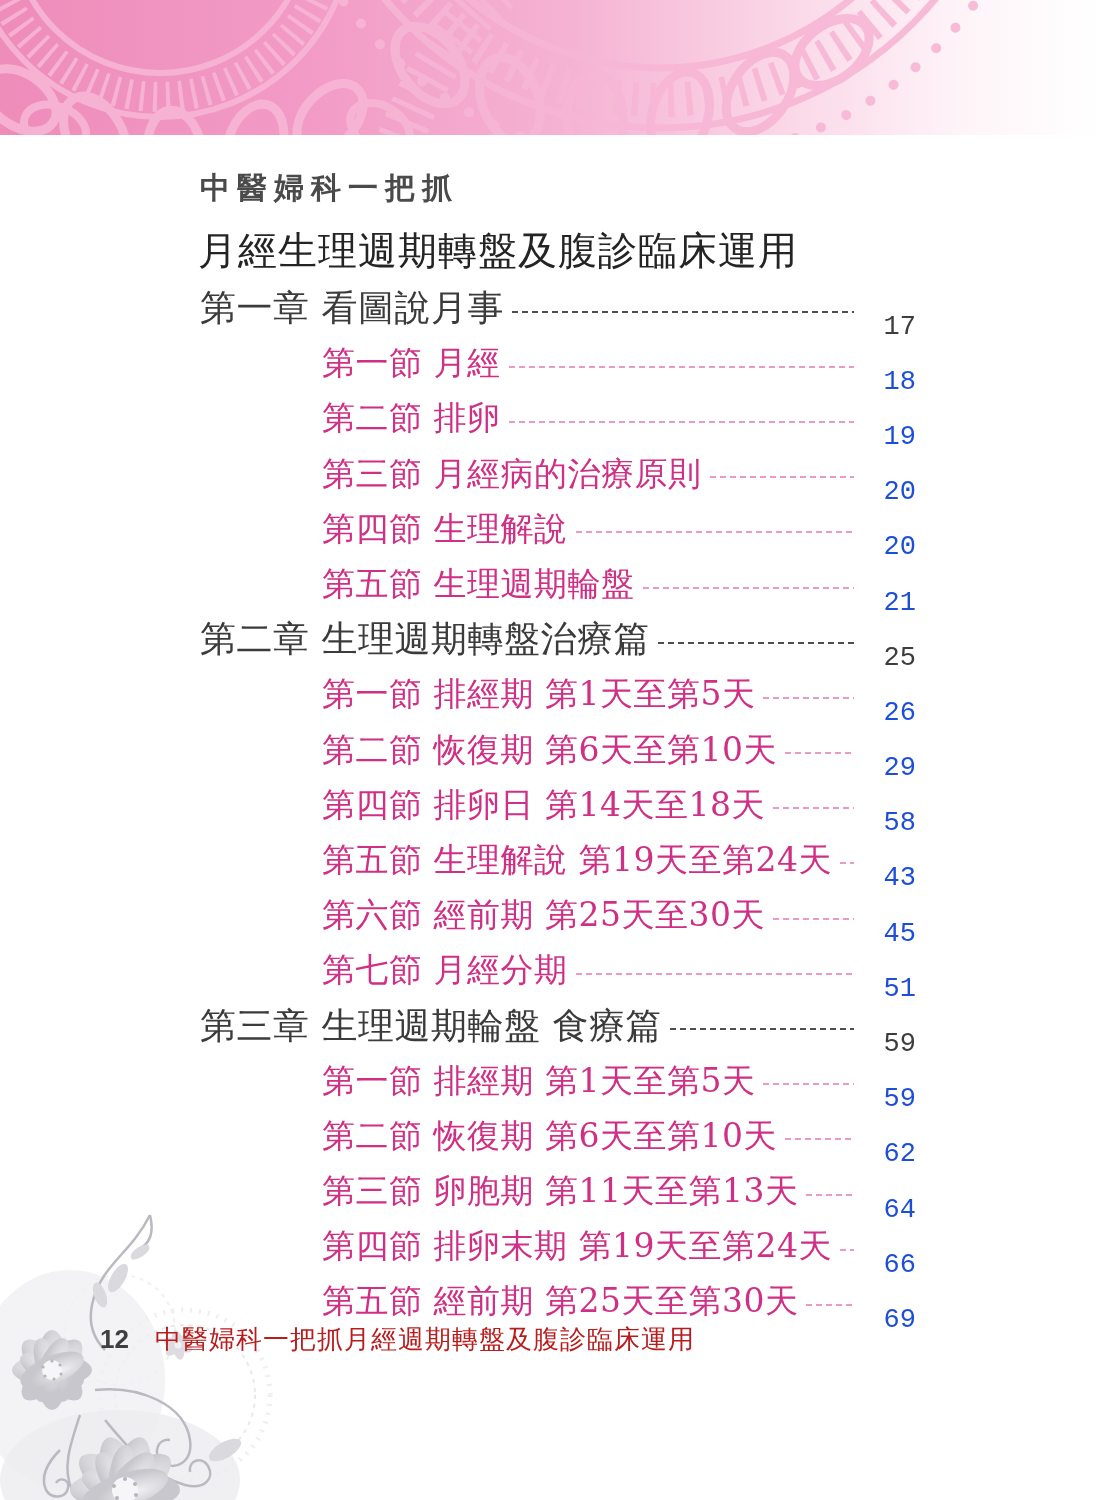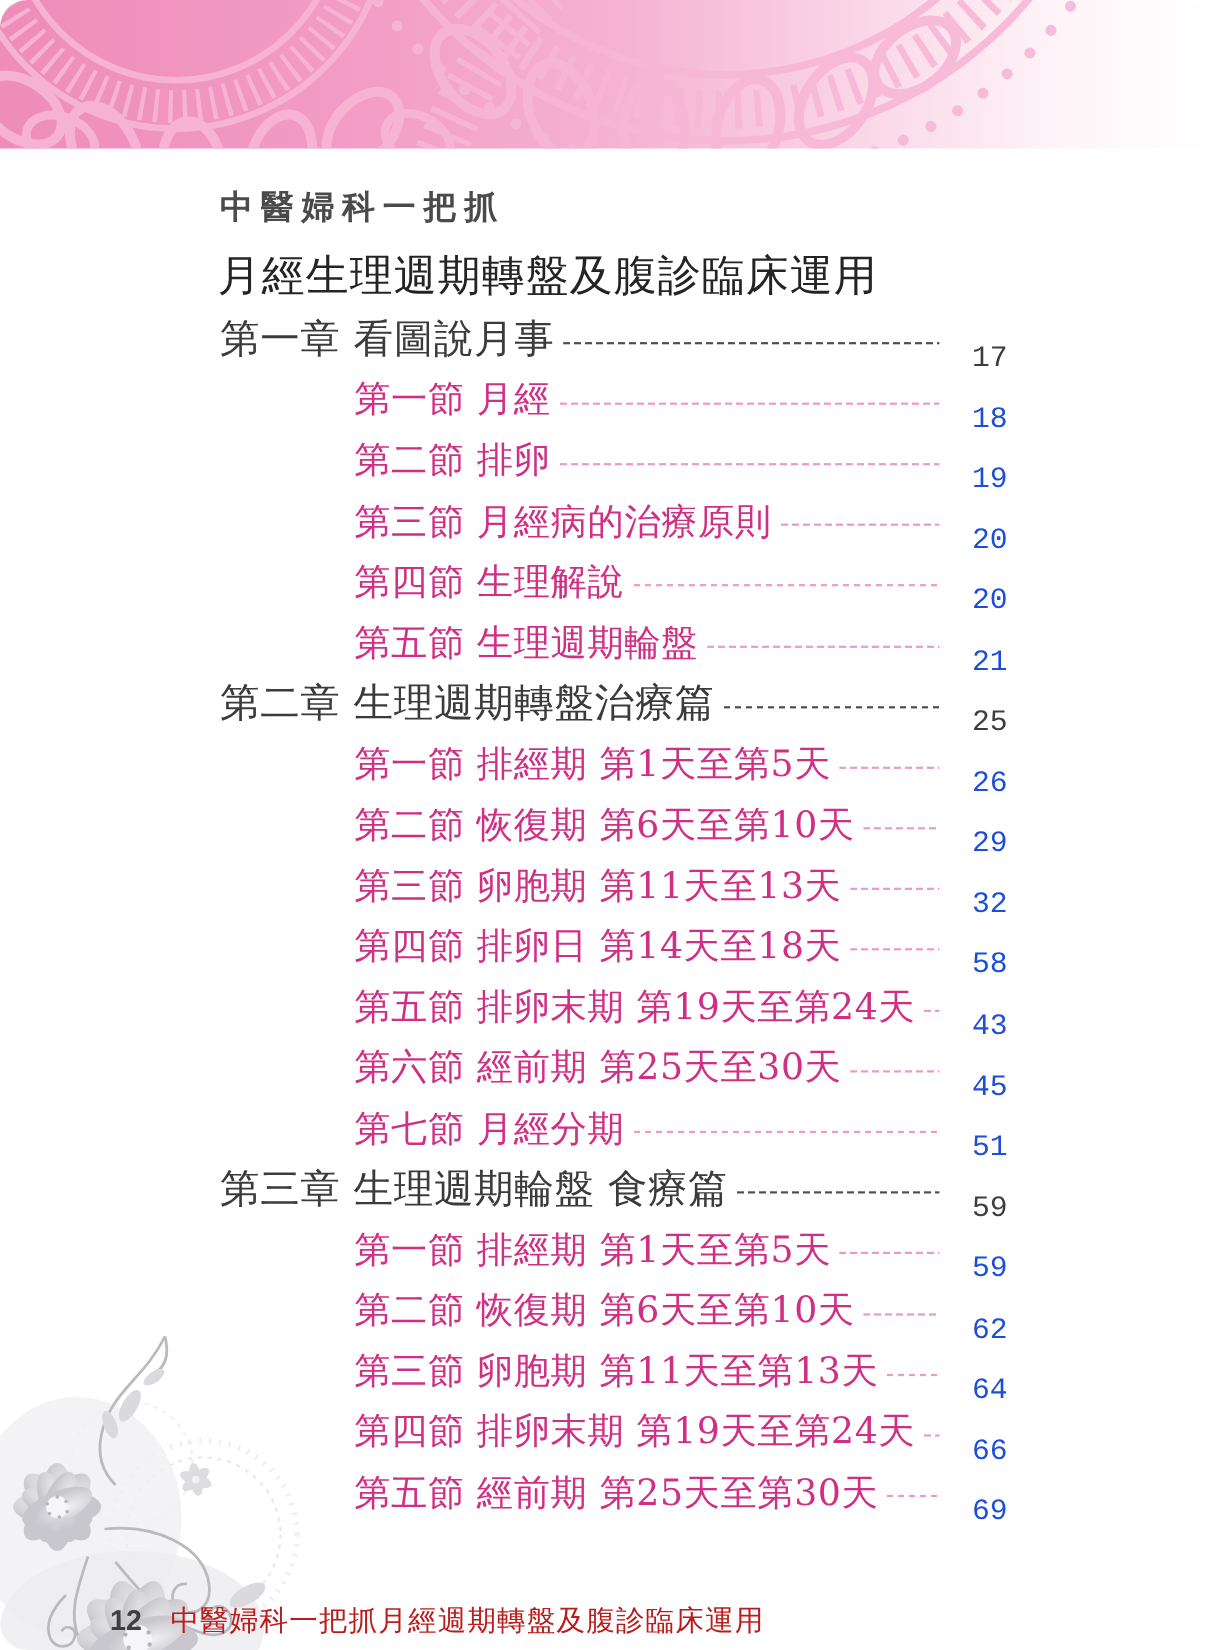--- a/index.html
+++ b/index.html
@@ -4,21 +4,20 @@
 <style>
   * { margin: 0; padding: 0; box-sizing: border-box; }
   html, body { background: #ffffff; }
   .page {
     position: relative;
     width: 1101px;
     height: 1500px;
     background: #ffffff;
     overflow: hidden;
     font-family: "DejaVu Serif", "Liberation Serif", serif;
-    border-radius: 25px;
   }
 
   
   .header-band {
     position: absolute;
     top: 0; left: 0;
     width: 1101px; height: 135px;
     background: linear-gradient(to right,
       #ee8cba 0%, #f29bc6 28%, #f5b3d3 52%, #fbdcea 74%, #fef5f9 88%, #ffffff 100%);
     overflow: hidden;
@@ -85,21 +84,21 @@
     text-align: right;
     flex: none;
     margin-top: 36px;
   }
   .chapter .toc-page { color: #3d3d3d; }
   .section .toc-page { color: #1d4ed8; }
 
   
   .footer {
     position: absolute;
-    left: 0; top: 1456px;
+    left: 0; top: 1322px;
     width: 1101px;
     display: flex;
     align-items: baseline;
   }
   .footer-pagenum {
     font-family: "Liberation Sans", sans-serif;
     font-size: 26px;
     font-weight: bold;
     color: #3f3f3f;
     margin-left: 100px;
@@ -207,31 +206,26 @@
       <span class="toc-label">第一節 排經期 第1天至第5天</span>
       <span class="toc-leader"></span>
       <span class="toc-page">26</span>
     </div>
       <div class="toc-row section">
       <span class="toc-label">第二節 恢復期 第6天至第10天</span>
       <span class="toc-leader"></span>
       <span class="toc-page">29</span>
     </div>
       <div class="toc-row section">
-      <span class="toc-label">第三節 卵胞期 第11天至13天</span>
-      <span class="toc-leader"></span>
-      <span class="toc-page">32</span>
-    </div>
-      <div class="toc-row section">
       <span class="toc-label">第四節 排卵日 第14天至18天</span>
       <span class="toc-leader"></span>
       <span class="toc-page">58</span>
     </div>
       <div class="toc-row section">
-      <span class="toc-label">第五節 排卵末期 第19天至第24天</span>
+      <span class="toc-label">第五節 生理解說 第19天至第24天</span>
       <span class="toc-leader"></span>
       <span class="toc-page">43</span>
     </div>
       <div class="toc-row section">
       <span class="toc-label">第六節 經前期 第25天至30天</span>
       <span class="toc-leader"></span>
       <span class="toc-page">45</span>
     </div>
       <div class="toc-row section">
       <span class="toc-label">第七節 月經分期</span>

